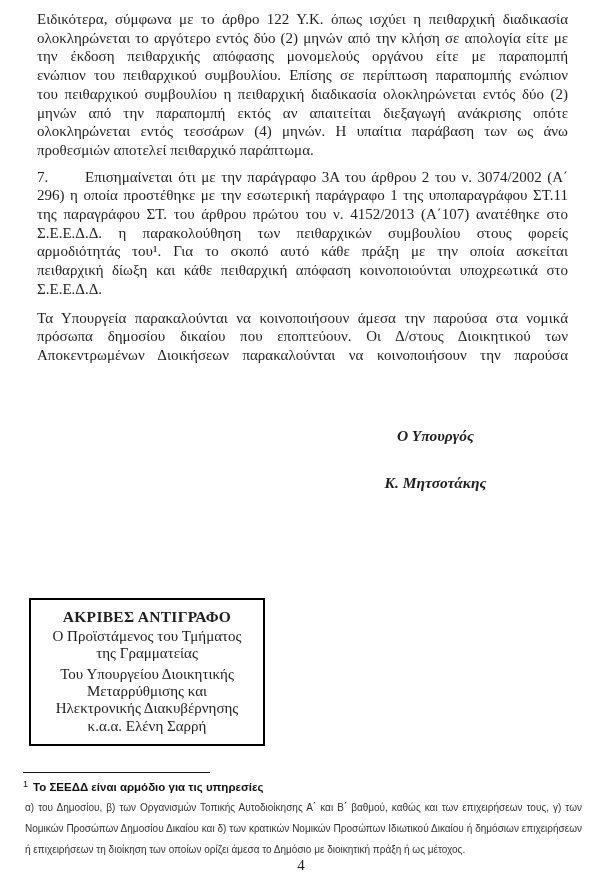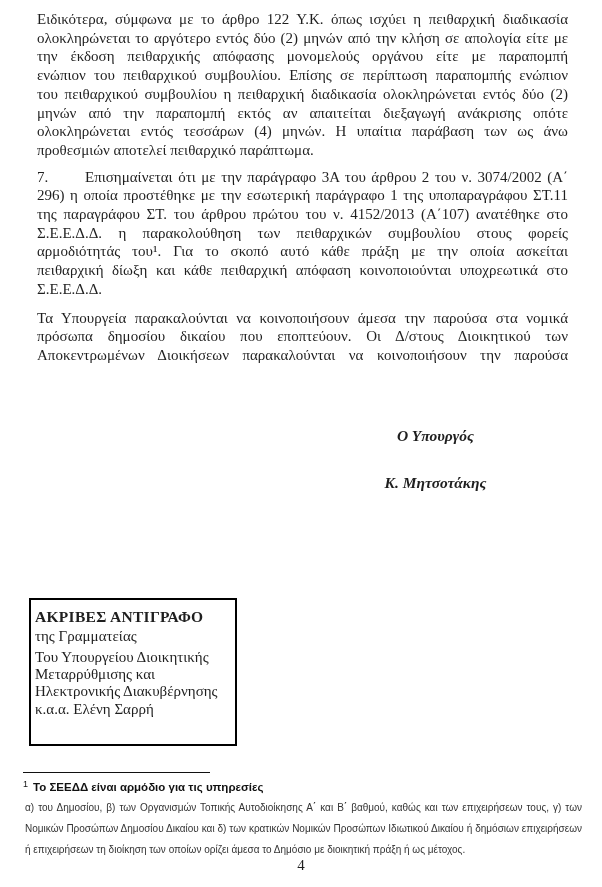--- a/index.html
+++ b/index.html
@@ -32,24 +32,24 @@
   .signature {
     position:absolute; top:426px; left:328px; width:215px;
     text-align:center;
     font-weight:bold; font-style:italic;
     font-size:15.5px; line-height:19px;
   }
   .sig-name { margin-top:28px; }
 
   
   .stamp {
-    position:absolute; top:598px; left:29px; width:208px; height:148px;
+    position:absolute; top:598px; left:29px; width:236px; height:148px;
     box-sizing:border-box;
     border:2px solid #000;
-    text-align:left;
+    text-align:center;
     padding:7px 4px 0 4px;
     font-size:15px; line-height:17px;
     overflow:hidden;
   }
   .stamp-title {
     font-weight:bold; font-size:15.5px; line-height:19px;
     letter-spacing:0.3px; margin-bottom:2px;
   }
   .stamp-group-1 { margin-bottom:4px; }
   .stamp-group-2 { margin-bottom:0; }
@@ -118,20 +118,21 @@
   </div>
 
   <div class="signature">
     <div class="sig-title">Ο Υπουργός</div>
     <div class="sig-name">Κ. Μητσοτάκης</div>
   </div>
 
   <div class="stamp">
     <div class="stamp-title">ΑΚΡΙΒΕΣ ΑΝΤΙΓΡΑΦΟ</div>
     <div class="stamp-group-1">
+        <div class="box-line">Ο Προϊστάμενος του Τμήματος</div>
         <div class="box-line tlast">της Γραμματείας</div>
       </div>
     <div class="stamp-group-2">
         <div class="box-line">Του Υπουργείου Διοικητικής</div>
         <div class="box-line">Μεταρρύθμισης και</div>
         <div class="box-line tlast">Ηλεκτρονικής Διακυβέρνησης</div>
       </div>
     <div class="stamp-signer">κ.α.α. Ελένη Σαρρή</div>
   </div>
 

